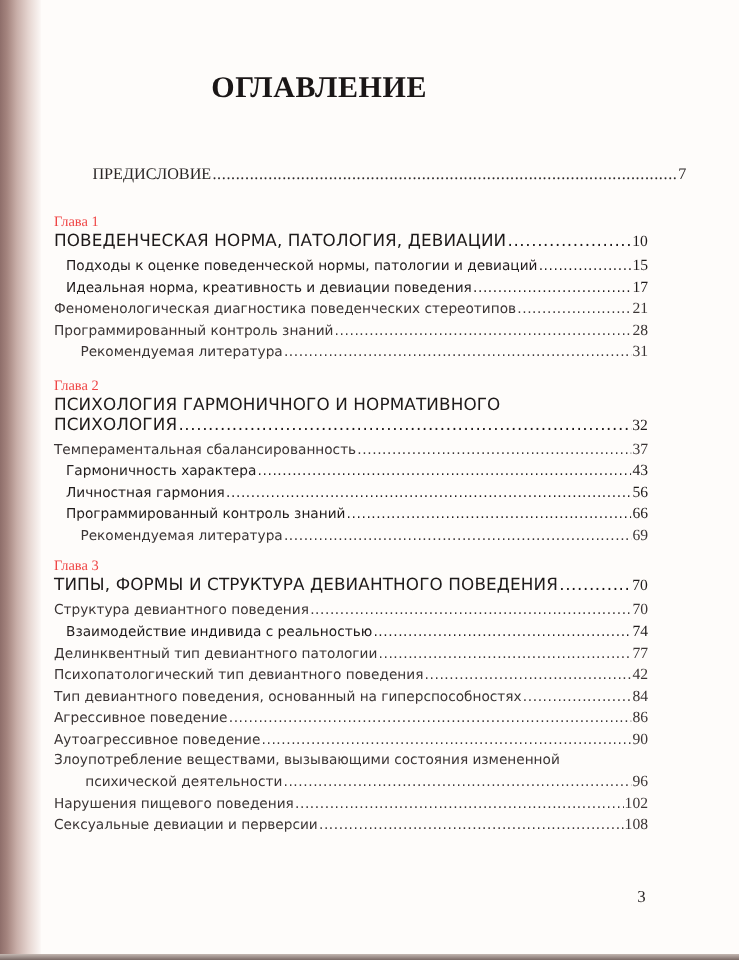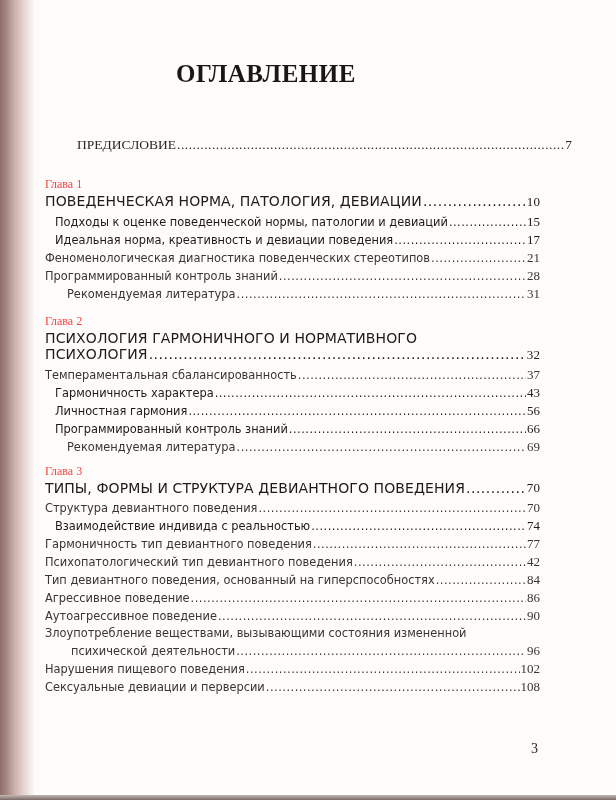--- a/index.html
+++ b/index.html
@@ -127,21 +127,21 @@
           <span class="label">Структура девиантного поведения</span>
           <span class="dots"></span>
           <span class="page-num">70</span>
         </div>
       <div class="row entry bold">
           <span class="label">Взаимодействие индивида с реальностью</span>
           <span class="dots"></span>
           <span class="page-num">74</span>
         </div>
       <div class="row entry">
-          <span class="label">Гармоничность тип девиантного поведения</span>
+          <span class="label">Делинквентный тип девиантного патологии</span>
           <span class="dots"></span>
           <span class="page-num">77</span>
         </div>
       <div class="row entry">
           <span class="label">Психопатологический тип девиантного поведения</span>
           <span class="dots"></span>
           <span class="page-num">42</span>
         </div>
       <div class="row entry">
           <span class="label">Тип девиантного поведения, основанный на гиперспособностях</span>

